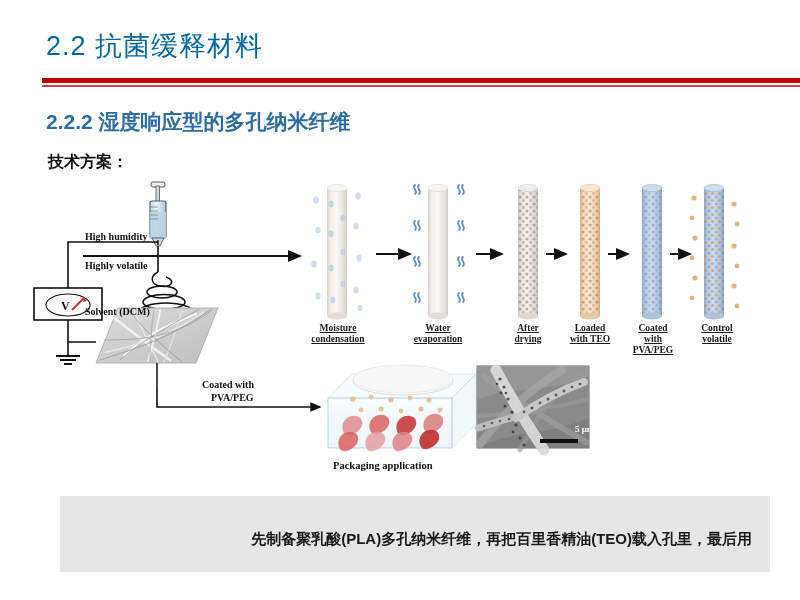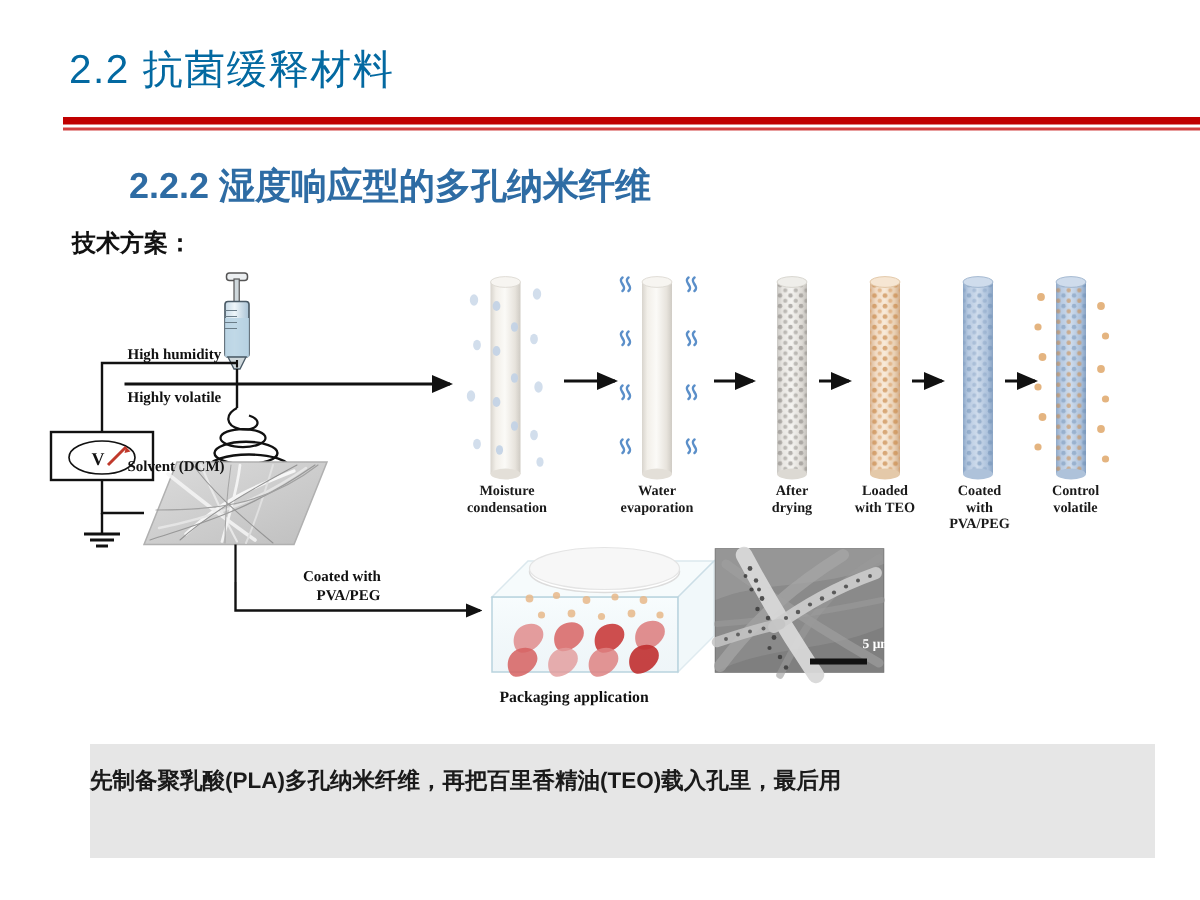--- a/index.html
+++ b/index.html
@@ -16,36 +16,36 @@
     font-family:"Liberation Sans", sans-serif;
     font-size:27px;font-weight:400;color:#0369a1;letter-spacing:1px;
     white-space:nowrap;
   }
   .rule-thick{position:absolute;left:42px;top:78px;width:760px;height:5px;background:#c00000;}
   .rule-thin{position:absolute;left:42px;top:85px;width:760px;height:2px;background:#d24040;}
 
   .subtitle{
     position:absolute;left:46px;top:108px;
     font-family:"Liberation Sans", sans-serif;
-    font-size:24px;font-weight:600;color:#2e6ca4;white-space:nowrap;margin-left:40px;
+    font-size:21px;font-weight:600;color:#2e6ca4;white-space:nowrap;
   }
 
   .tech-label{
     position:absolute;left:48px;top:152px;
     font-family:"Liberation Sans", sans-serif;
     font-size:16px;font-weight:700;color:#111;white-space:nowrap;
   }
 
   
   .diagram{position:absolute;left:0;top:160px;width:800px;height:330px;}
 
   .lbl{
     position:absolute;text-align:center;
     font-family:"Liberation Serif", serif;
-    font-size:9.5px;font-weight:700;color:#1a1a1a;line-height:11px;
+    font-size:9.5px;font-weight:700;color:#1a1a1a;line-height:11px;text-decoration:underline;
   }
 
   .step-txt{
     position:absolute;
     font-family:"Liberation Serif", serif;
     font-size:10px;font-weight:700;color:#111;line-height:13px;white-space:nowrap;
   }
 
   .caption-pkg{
     position:absolute;
@@ -57,24 +57,24 @@
     position:absolute;font-family:"Liberation Serif",serif;
     font-size:9px;font-weight:700;color:#fff;white-space:nowrap;
   }
 
   
   .summary{
     position:absolute;left:60px;top:496px;width:710px;height:76px;
     background:#e6e6e6;
   }
   .summary p{
-    margin:0;padding:0;
+    margin:18px;padding:0;
     font-family:"Liberation Sans", sans-serif;
     font-size:15px;font-weight:700;color:#1a1a1a;line-height:30px;
-    text-align:left;white-space:nowrap;
+    text-align:right;white-space:nowrap;
   }
   .summary .l1{position:absolute;left:0;right:0;top:10px;}
   .summary .l2{position:absolute;left:0;right:0;top:40px;}
 </style>
 </head>
 <body>
 
 <div class="slide">
 
   <div class="title">2.2 抗菌缓释材料</div>

